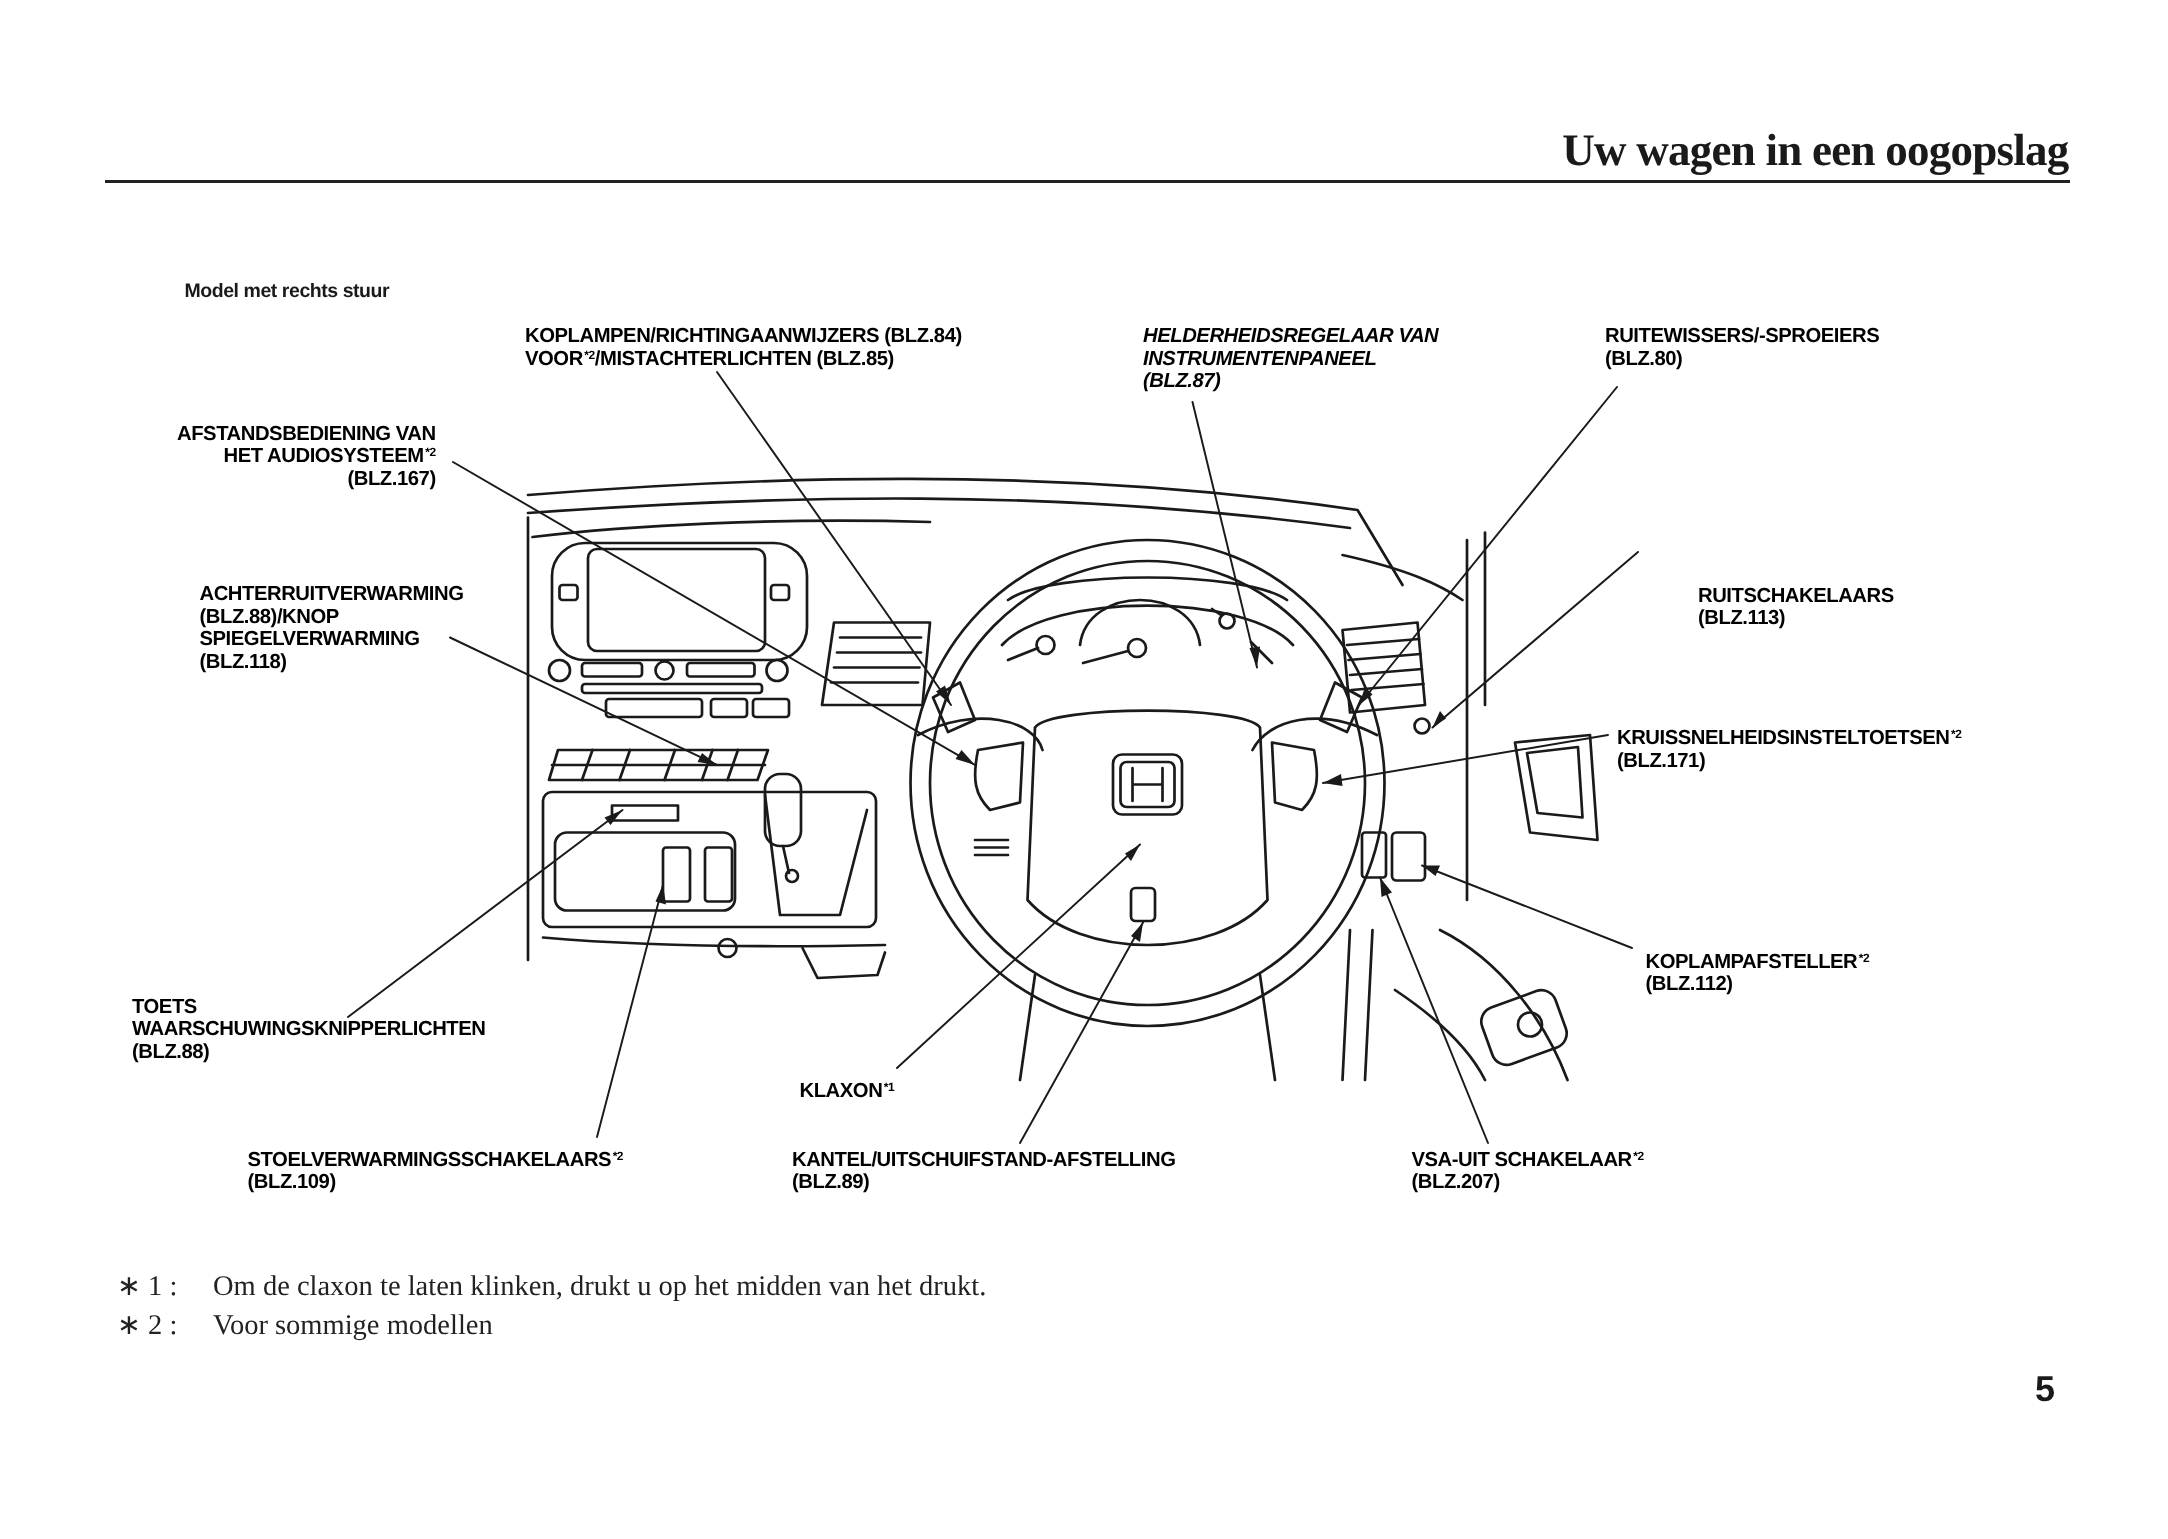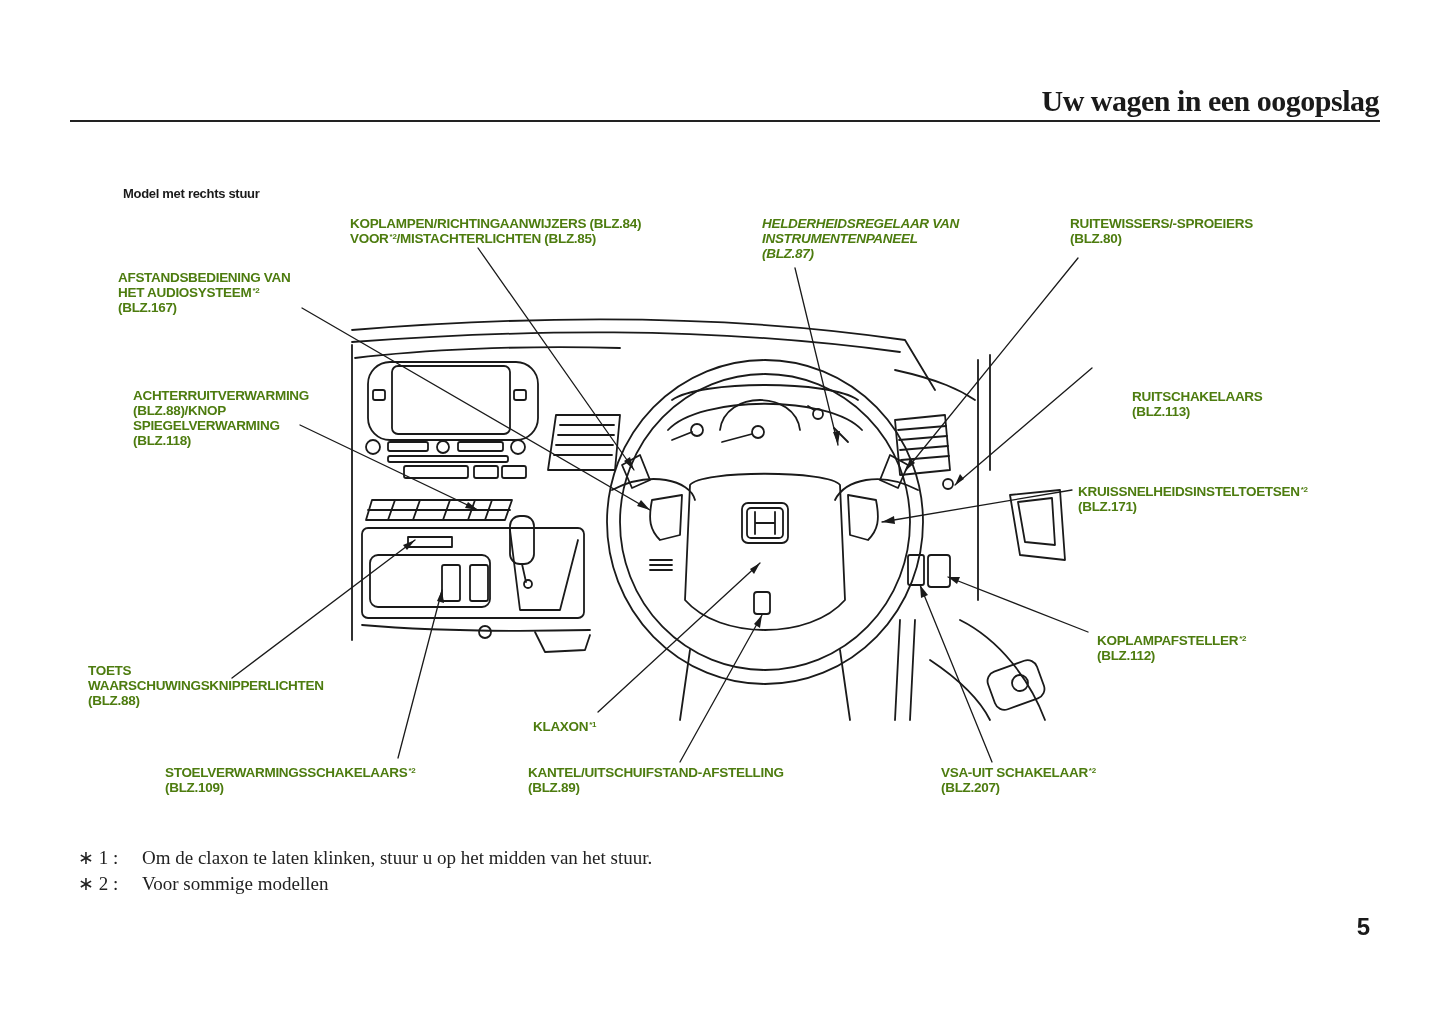--- a/index.html
+++ b/index.html
@@ -1,20 +1,20 @@
 <!DOCTYPE html>
 <html><head>
 <meta charset="utf-8">
 <style>
   html,body{margin:0;padding:0;background:#fff;}
   body{width:1445px;height:1026px;position:relative;overflow:hidden;font-family:"Liberation Sans",sans-serif;color:#1a1a1a;}
   .page-title{position:absolute;right:66px;top:74px;font-family:"Liberation Serif",serif;font-weight:bold;font-size:30px;letter-spacing:-0.5px;color:#1a1a1a;margin-top:10px;}
   .title-rule{position:absolute;left:70px;top:120px;width:1310px;height:2px;background:#222;}
   .model-label{position:absolute;left:95px;top:186px;font-size:13px;font-weight:bold;letter-spacing:-0.3px;padding-left:28px;}
-  .lbl{position:absolute;font-size:13.5px;font-weight:bold;line-height:15px;letter-spacing:-0.3px;text-transform:uppercase;white-space:nowrap;color:#4d7c0f;}
+  .lbl{position:absolute;font-size:13.5px;font-weight:bold;line-height:15px;letter-spacing:-0.3px;text-transform:uppercase;white-space:nowrap;color:#000000;}
   .lbl sup{font-size:8px;vertical-align:top;position:relative;top:-2px;margin-left:1px;}
   svg.drawing{position:absolute;left:0;top:0;}
   .footnotes{position:absolute;left:78px;top:845px;font-family:"Liberation Serif",serif;font-size:19px;line-height:26px;color:#222;}
   .fn{display:flex;}
   .fn .mark{width:64px;}
   .page-number{position:absolute;right:75px;top:913px;font-size:24px;font-weight:bold;}
 </style>
 </head>
 <body>
 
@@ -182,21 +182,21 @@
 </div>
 <div class="lbl" style="left:762px;top:216px;font-style:italic;">
   <div>HELDERHEIDSREGELAAR VAN</div>
   <div>INSTRUMENTENPANEEL</div>
   <div>(BLZ.87)</div>
 </div>
 <div class="lbl" style="left:1044px;top:216px;margin-left:26px;">
   <div>RUITEWISSERS/-SPROEIERS</div>
   <div>(BLZ.80)</div>
 </div>
-<div class="lbl" style="left:118px;top:270px;">
+<div class="lbl" style="left:118px;top:281px;text-align:right;">
   <div>AFSTANDSBEDIENING VAN</div>
   <div><span>HET AUDIOSYSTEEM</span><sup>*2</sup></div>
   <div>(BLZ.167)</div>
 </div>
 <div class="lbl" style="left:118px;top:388px;margin-left:15px;">
   <div>ACHTERRUITVERWARMING</div>
   <div>(BLZ.88)/KNOP</div>
   <div>SPIEGELVERWARMING</div>
   <div>(BLZ.118)</div>
 </div>
@@ -229,21 +229,21 @@
   <div>(BLZ.89)</div>
 </div>
 <div class="lbl" style="left:941px;top:765px;">
   <div><span>VSA-UIT SCHAKELAAR</span><sup>*2</sup></div>
   <div>(BLZ.207)</div>
 </div>
 
 <div class="footnotes">
   <div class="fn">
     <span class="mark">∗ 1 :</span>
-    <span>Om de claxon te laten klinken, stuur u op het midden van het stuur.</span>
+    <span>Om de claxon te laten klinken, drukt u op het midden van het drukt.</span>
   </div>
   <div class="fn">
     <span class="mark">∗ 2 :</span>
     <span>Voor sommige modellen</span>
   </div>
 </div>
 
 <div class="page-number">5</div>
 
 </body></html>

